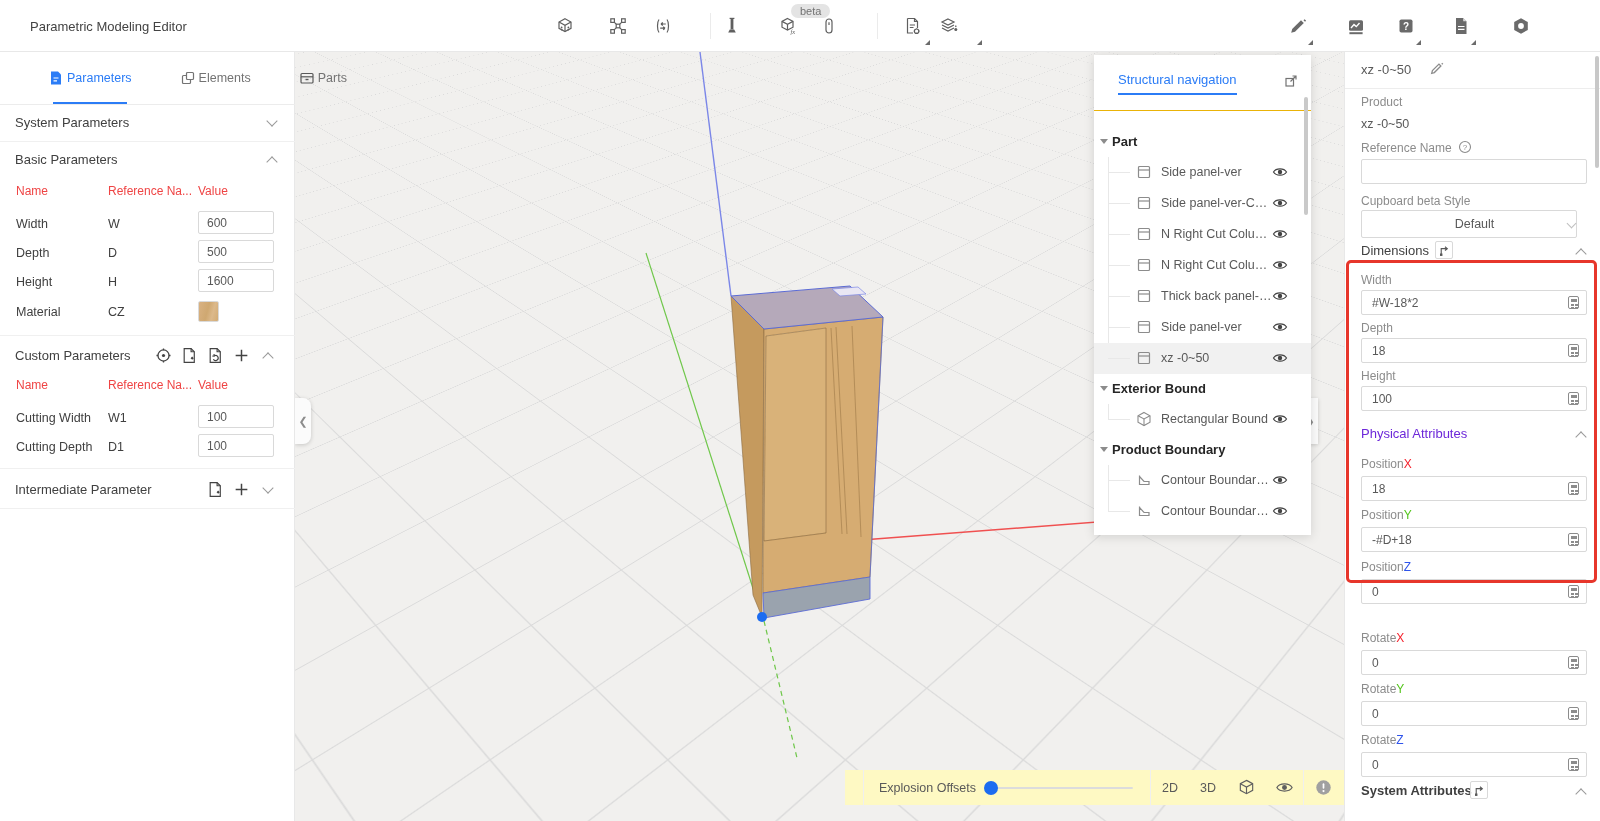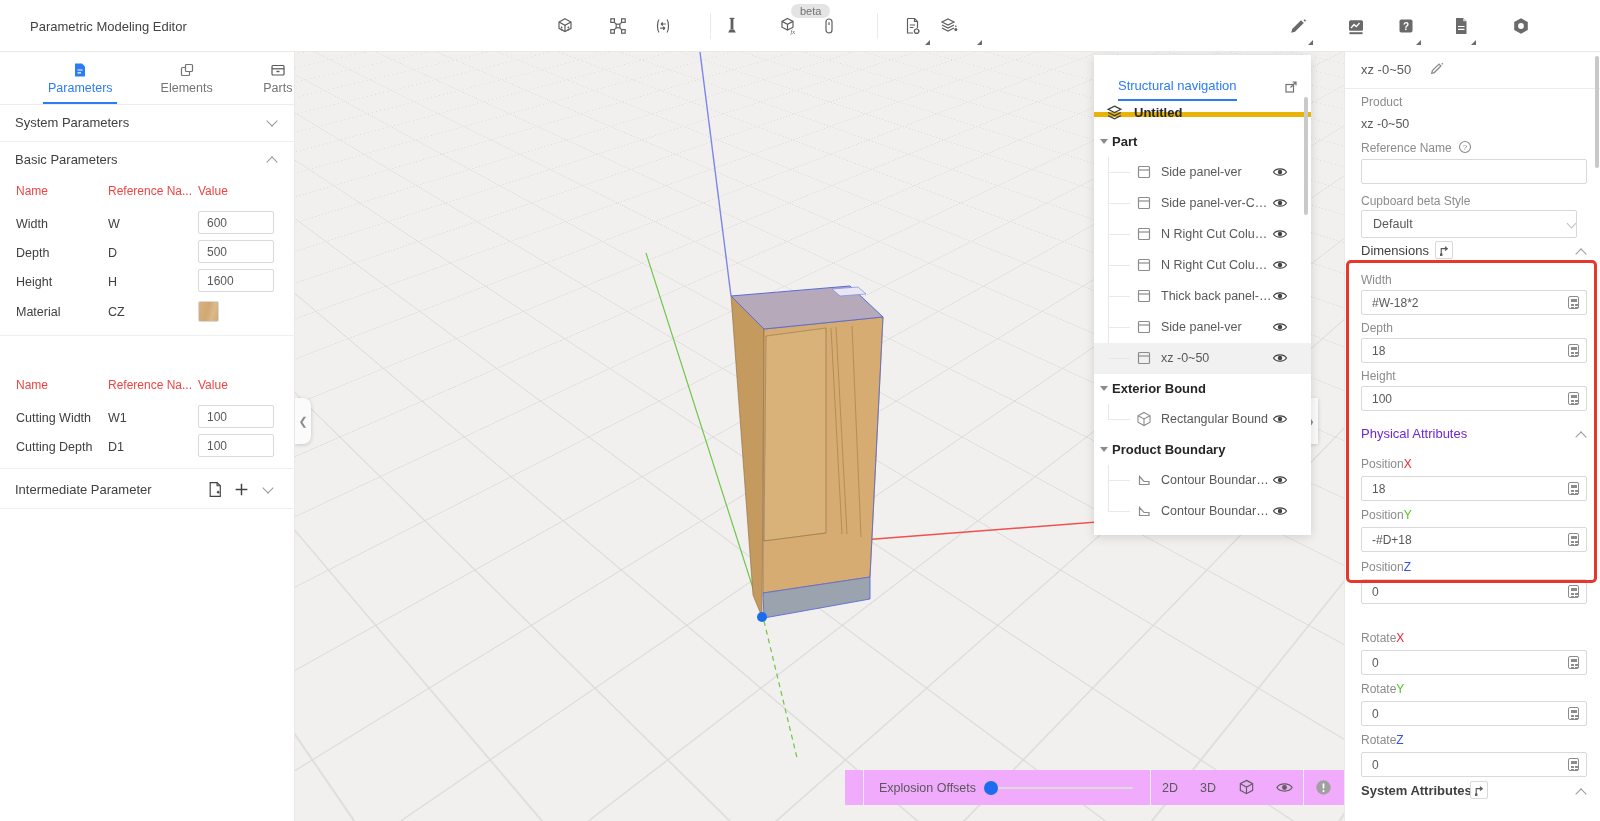--- a/index.html
+++ b/index.html
@@ -18,21 +18,21 @@
   .beta-badge { position:absolute; left:791px; top:4px; padding:1px 9px; background:#e4e4e4;
     border-radius:9px; font-size:11px; color:#737373; z-index:2; }
   .corner { position:absolute; width:0; height:0; border-bottom:5px solid #6b6b6b;
     border-left:5px solid transparent; top:40px; }
 
   
   #leftpanel { position:absolute; left:0; top:52px; width:295px; height:769px; background:#fff;
     border-right:1px solid #e8e8e8; z-index:30; }
   #lp-tabs { position:absolute; left:0; top:0; width:295px; height:53px; display:flex;
     border-bottom:1px solid #ececec; }
-  .lp-tab { flex:1; display:flex; flex-direction:column; align-items:center; justify-content:center;
+  .lp-tab { flex:1; display:flex; flex-direction:row; align-items:center; justify-content:center;
     gap:3px; font-size:12.5px; color:#737373; cursor:pointer; position:relative;margin-left:48px; }
   .lp-tab.active { color:#2b7cf6; }
   .lp-tab.active::after { content:""; position:absolute; bottom:0; left:50%; margin-left:-37px;
     width:74px; height:2px; background:#2b7cf6; }
   .sec-head { position:absolute; left:0; width:295px; height:36px; }
   .sec-title { position:absolute; left:15px; top:10px; font-size:13px; color:#404040; }
   .col-head { position:absolute; font-size:12px; color:#ef4444; }
   .prow-name { position:absolute; left:16px; font-size:12.5px; color:#404040; }
   .prow-ref  { position:absolute; left:108px; font-size:12.5px; color:#404040; }
   .pinput-sm { position:absolute; left:198px; width:76px; height:23px; border:1px solid #d9d9d9;
@@ -56,34 +56,34 @@
     background-image:
       repeating-linear-gradient(0deg,#dadada 0,#dadada 1px,transparent 1px,transparent 88px),
       repeating-linear-gradient(90deg,#dadada 0,#dadada 1px,transparent 1px,transparent 88px);
     transform:rotateX(62deg) rotateZ(45deg); }
   #scene { position:absolute; left:0; top:0; z-index:2; pointer-events:none; }
   .vp-handle { position:absolute; width:16px; height:46px; background:#fbfbfb;
     box-shadow:0 1px 4px rgba(0,0,0,.18); color:#8c8c8c; font-size:11px; display:flex;
     align-items:center; justify-content:center; cursor:pointer; z-index:25; }
 
   
-  #bottombar { position:absolute; left:845px; top:770px; width:499px; height:35px; background:#f0abfc;
+  #bottombar { position:absolute; left:845px; top:770px; width:499px; height:35px; background:#fef9c3;
     z-index:26; display:flex; align-items:center; }
   .bb-div { width:1px; height:35px; background:#efefef; }
   .bb-txt { font-size:12.5px; color:#595959; }
   .bb-btn { width:38px; height:35px; display:flex; align-items:center; justify-content:center;
     cursor:pointer; }
   #slider-track { position:relative; width:143px; height:2px; background:#dcdcdc; border-radius:1px; }
   #slider-dot { position:absolute; left:-6px; top:-6px; width:14px; height:14px; border-radius:50%;
     background:#1c6cf0; cursor:pointer; }
 
   
   #structpanel { position:absolute; left:1094px; top:55px; width:217px; height:480px; background:#fff;
     box-shadow:0 2px 10px rgba(0,0,0,.13); z-index:28; overflow:hidden; }
-  #sp-head { position:absolute; left:0; top:14px; width:217px; height:48px; border-bottom:5px solid #eab308; }
+  #sp-head { position:absolute; left:0; top:8px; width:217px; height:48px; border-bottom:1px solid #eab308; }
   #sp-title { position:absolute; left:24px; top:9px; font-size:13px; color:#2b7cf6; padding-bottom:6px;
     border-bottom:2px solid #2b7cf6; cursor:pointer; }
   .tree-row { position:absolute; left:0; width:217px; height:31px; cursor:pointer; }
   .tree-row.sel { background:#f1f1f1; }
   .tree-stub { position:absolute; left:14px; top:15px; width:22px; height:1px; background:#e8e8e8; }
   .tree-vline { position:absolute; left:14px; width:1px; background:#e8e8e8; }
   .tree-ic { position:absolute; left:42px; top:7px; width:16px; height:16px; color:#8c8c8c; }
   .tree-lb { position:absolute; left:67px; top:8px; font-size:12.5px; color:#595959; max-width:112px;
     overflow:hidden; text-overflow:ellipsis; white-space:nowrap; }
   .tree-eye { position:absolute; left:178px; top:7px; width:16px; height:16px; color:#434343; cursor:pointer; }
@@ -107,21 +107,21 @@
     padding:0 10px; font-size:12px; color:#595959; font-family:"Liberation Sans",sans-serif;
     background:transparent; }
   .calc { position:absolute; right:7px; top:5px; width:11px; height:13px; border:1px solid #8c8c8c;
     border-radius:2px; }
   .calc::before { content:""; position:absolute; left:1.5px; right:1.5px; top:1.5px; height:3px;
     background:#8c8c8c; }
   .calc::after { content:""; position:absolute; left:2px; top:7px; width:2.5px; height:2px;
     background:#8c8c8c; box-shadow:4px 0 0 #8c8c8c, 0 3px 0 #8c8c8c, 4px 3px 0 #8c8c8c; }
   .rp-select { position:absolute; left:16px; width:216px; height:28px; border:1px solid #d9d9d9;
     border-radius:2px; font-size:12.5px; color:#595959; line-height:27px; padding-left:11px;
-    cursor:pointer; }
+    cursor:pointer;text-align:center; }
   .ax-x { color:#f5222d; } .ax-y { color:#52c41a; } .ax-z { color:#2f54eb; }
   .link-ic { position:absolute; width:18px; height:18px; border:1px solid #d9d9d9; border-radius:2px;
     display:flex; align-items:center; justify-content:center; }
   #rp-scroll { position:absolute; left:1595px; top:56px; width:4px; height:112px; background:#c8c8c8;
     border-radius:2px; z-index:45; }
 
   
   #red-rect { position:absolute; left:1346px; top:260px; width:251px; height:323px;
     border:3px solid #e7362b; border-radius:5px; z-index:50; pointer-events:none; }
 </style>
@@ -418,20 +418,36 @@
   <span class="prow-name" style="top:223px">Height</span>
   <span class="prow-ref" style="top:223px">H</span>
   <input class="pinput-sm" style="top: 217px;" value="1600">
 
   <span class="prow-name" style="top:253px">Material</span>
   <span class="prow-ref" style="top:253px">CZ</span>
   <div class="swatch" style="top:249px"></div>
 
   <div class="hdiv" style="top:283px"></div>
 
+  <div class="sec-head" style="top:286px">
+    <span class="sec-title">Custom Parameters</span>
+    <svg class="mini-ic" style="left:155px;top:9px" viewBox="0 0 16 16" color="#434343">
+        <use href="#i-target"></use>
+      </svg>
+    <svg class="mini-ic" style="left:181px;top:9px" viewBox="0 0 16 16" color="#434343">
+        <use href="#i-docstar"></use>
+      </svg>
+    <svg class="mini-ic" style="left:207px;top:9px" viewBox="0 0 16 16" color="#434343">
+        <use href="#i-docsync"></use>
+      </svg>
+    <svg class="mini-ic" style="left:233px;top:9px" viewBox="0 0 16 16" color="#434343">
+        <use href="#i-plus"></use>
+      </svg>
+    <span class="chev up abs" style="left:264px;top:16px"></span>
+  </div>
   <span class="col-head" style="left:16px;top:326px">Name</span>
   <span class="col-head" style="left:108px;top:326px">Reference Na...</span>
   <span class="col-head" style="left:198px;top:326px">Value</span>
 
   <span class="prow-name" style="top:359px">Cutting Width</span>
   <span class="prow-ref" style="top:359px">W1</span>
   <input class="pinput-sm" style="top: 353px;" value="100">
 
   <span class="prow-name" style="top:388px">Cutting Depth</span>
   <span class="prow-ref" style="top:388px">D1</span>
@@ -511,26 +527,20 @@
 </div>
 
 <div id="structpanel">
   <div id="sp-head">
     <span id="sp-title">Structural navigation</span>
     <svg class="abs" style="left:190px;top:11px" width="14" height="14" viewBox="0 0 14 14" color="#737373">
         <use href="#i-expand"></use>
       </svg>
   </div>
 
-  <div class="tree-row" style="top:42px">
-    <svg class="abs" style="left:12px;top:7px" width="17" height="17" viewBox="0 0 16 16" color="#434343">
-        <use href="#i-layers"></use>
-      </svg>
-    <span class="abs" style="left:40px;top:8px;font-size:13px;font-weight:bold;color:#262626">Untitled</span>
-  </div>
 
   <div class="grp-row" style="top:72px">
     <span class="grp-tri"></span>
     <span class="grp-lb">Part</span>
   </div>
   <div class="tree-vline" style="top:102px;height:202px"></div>
 
   <div class="tree-row" style="top:102px">
     <span class="tree-stub"></span>
     <svg class="tree-ic" viewBox="0 0 16 16">

